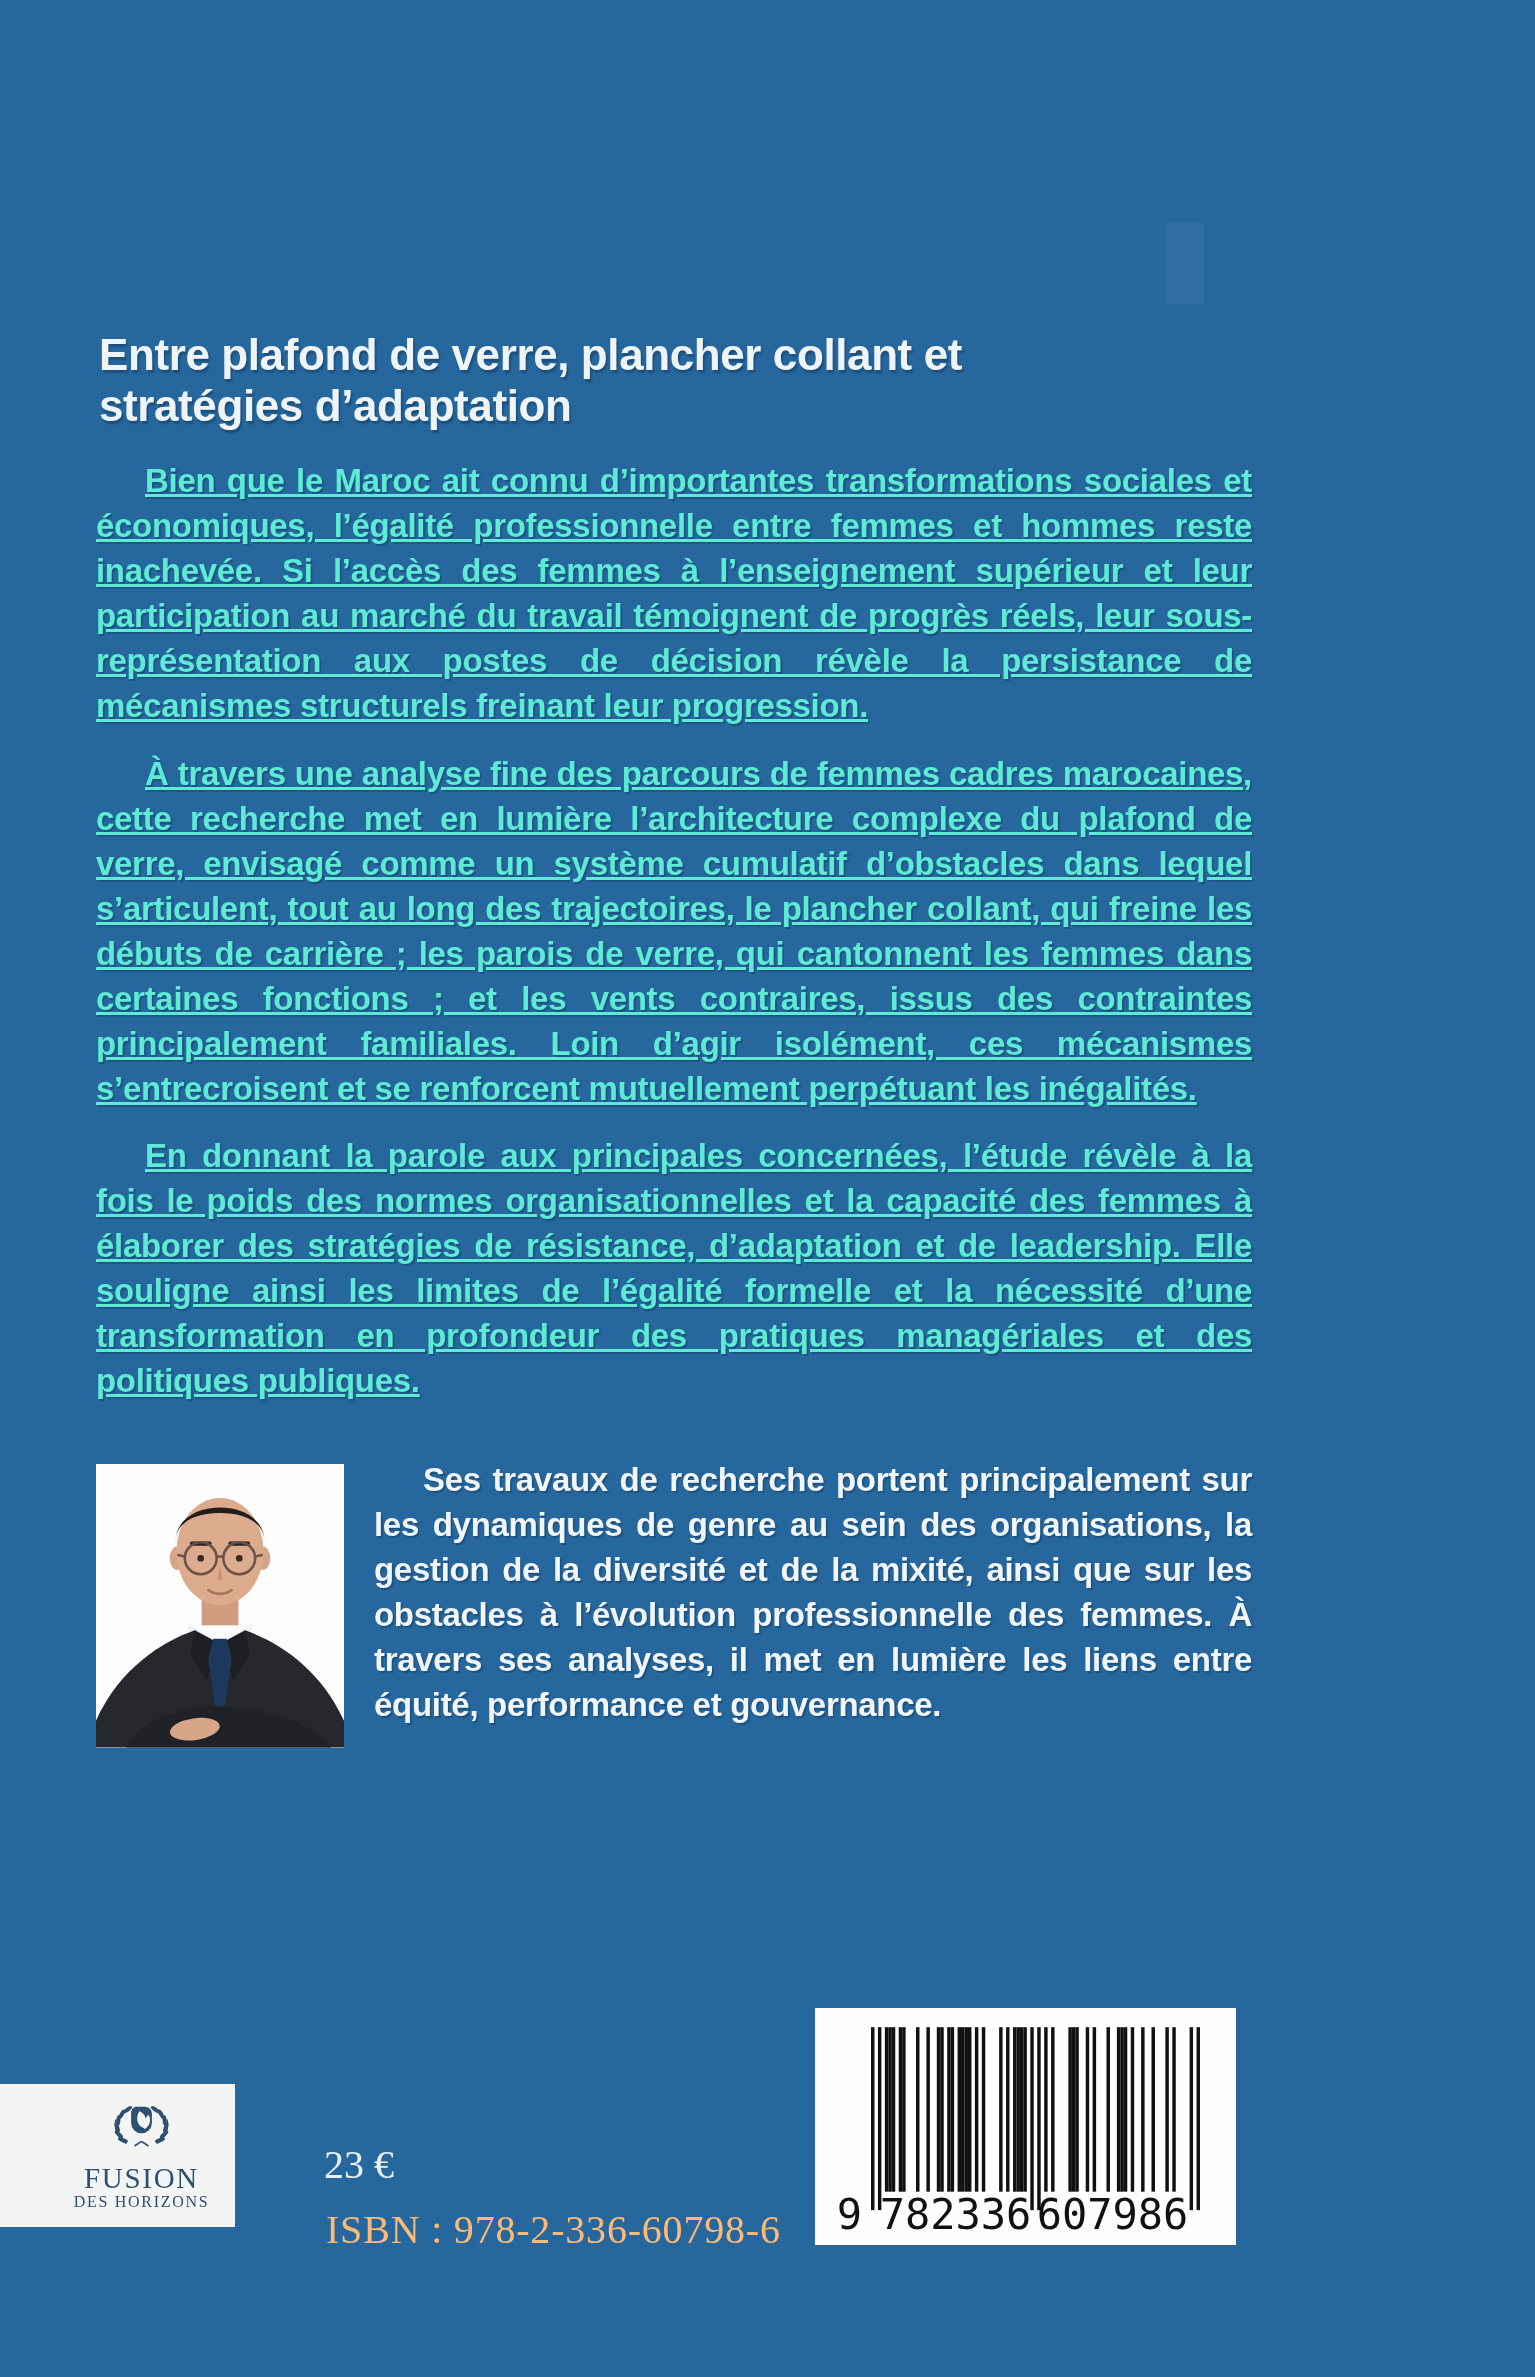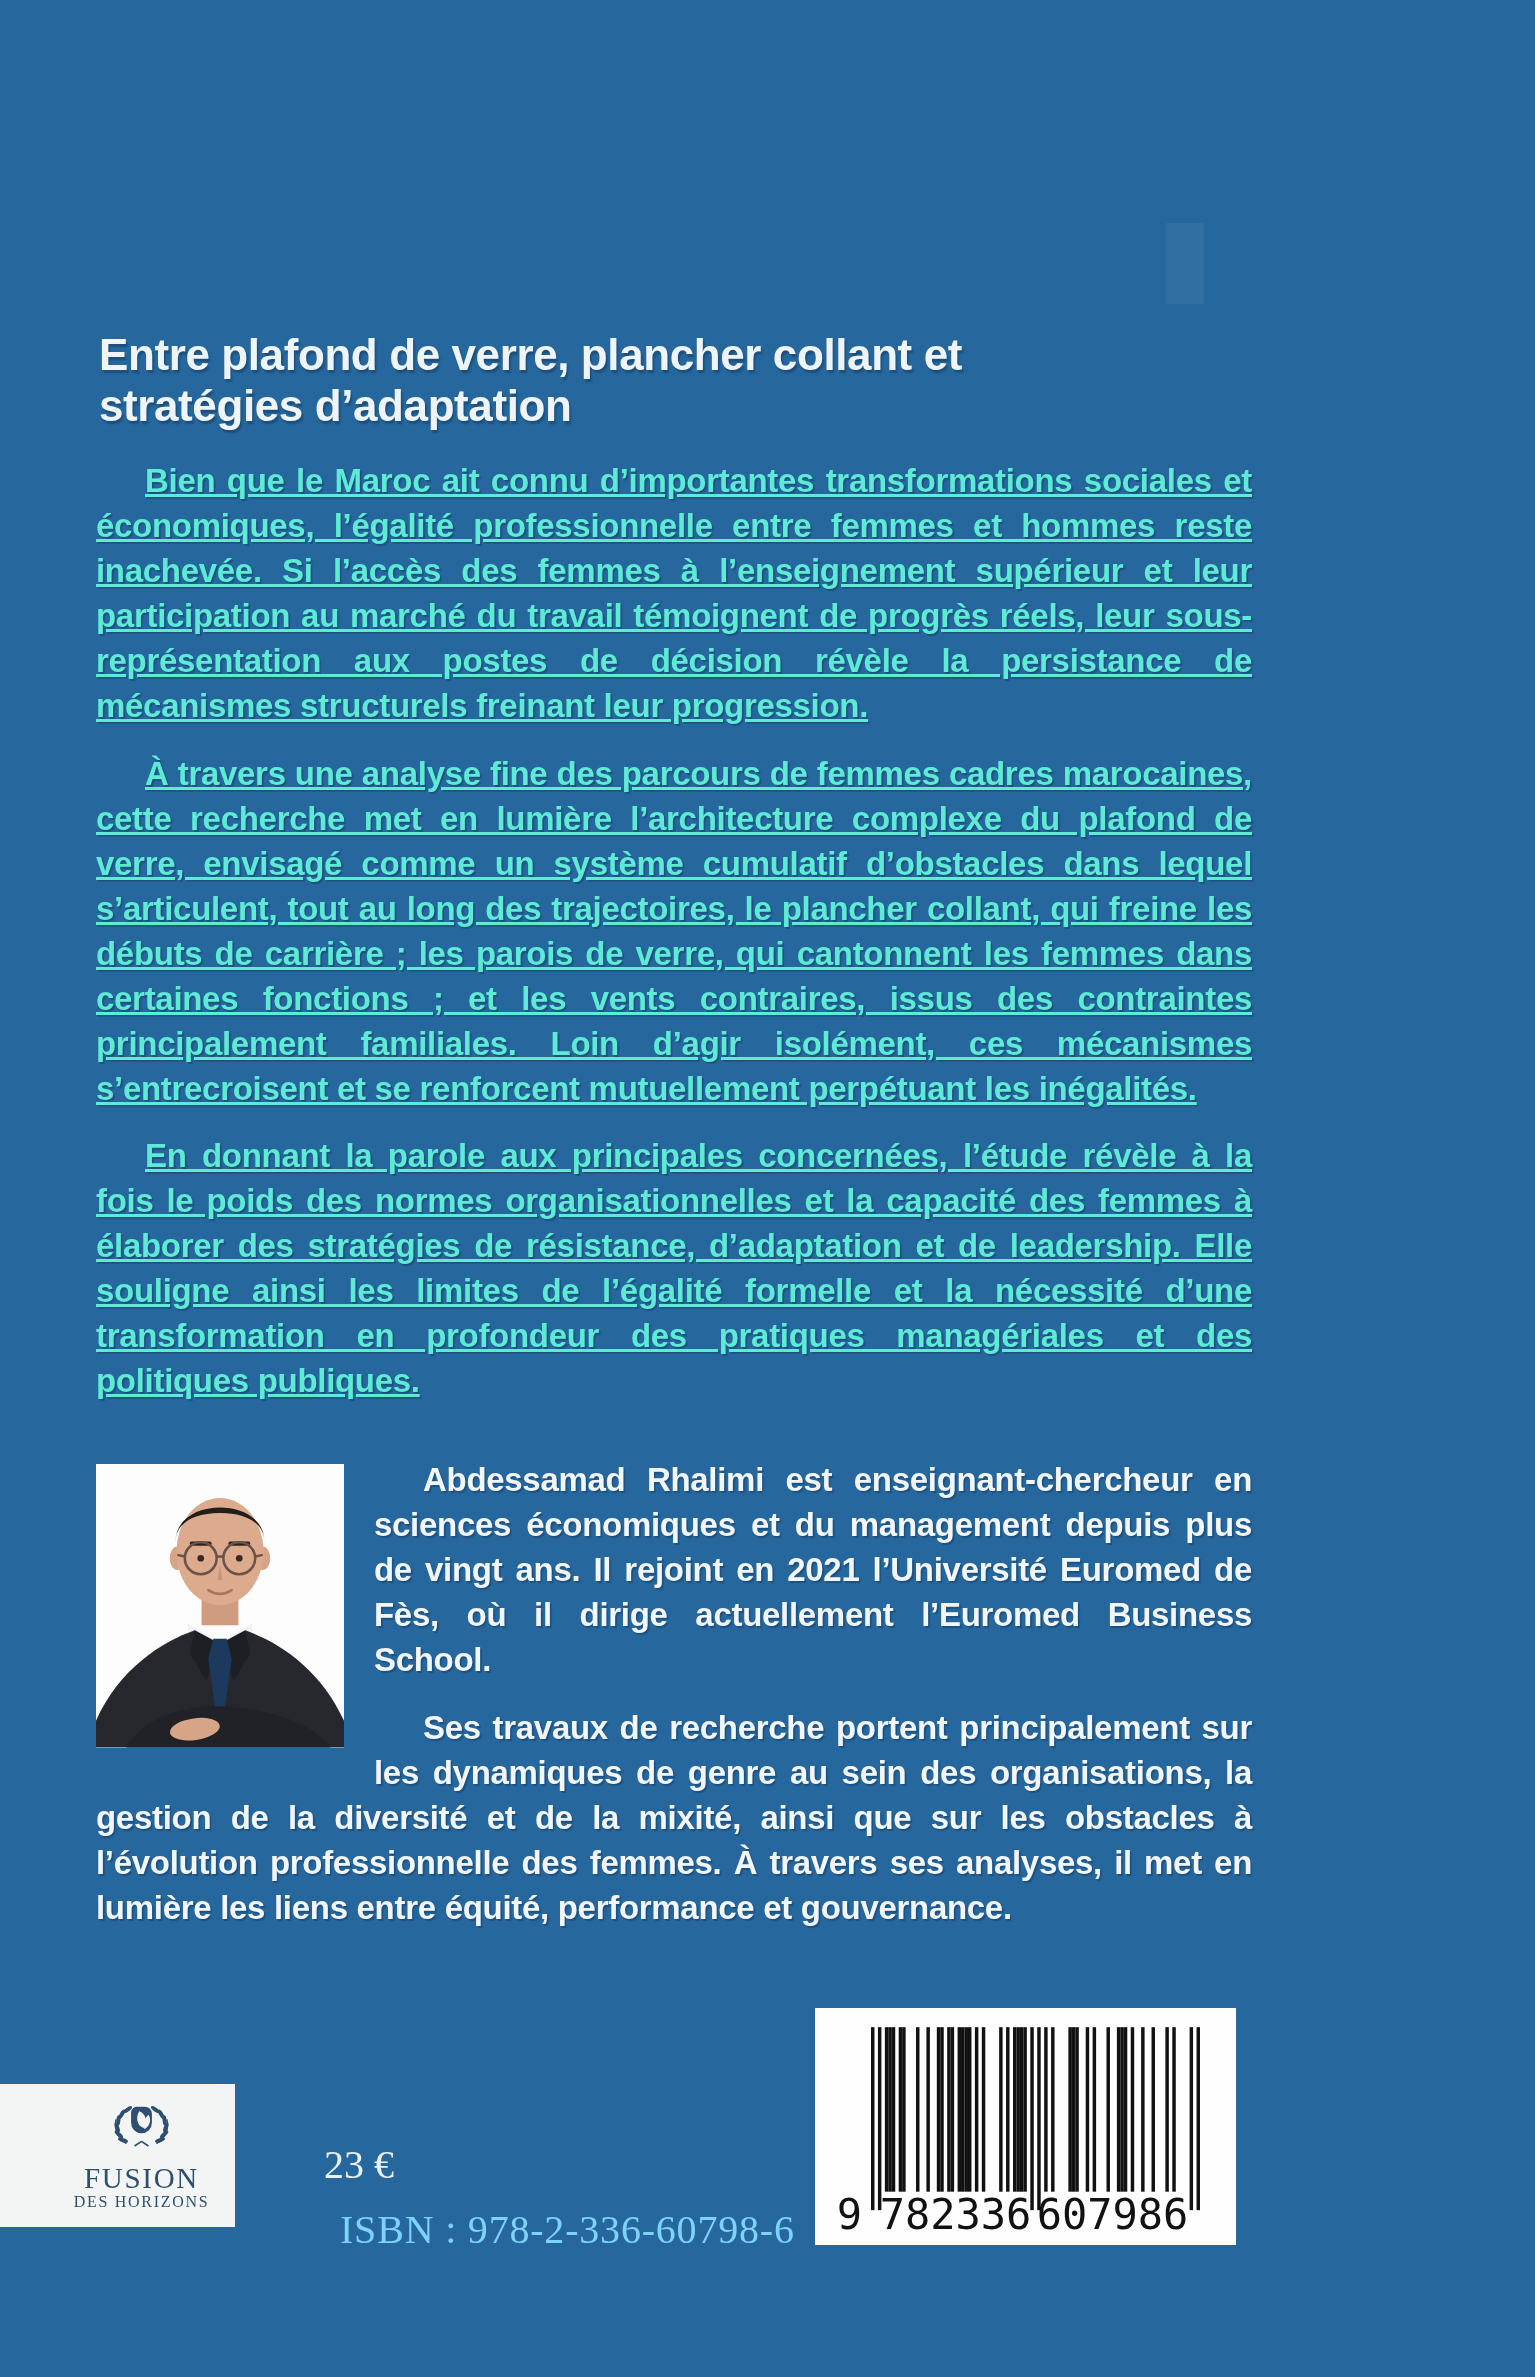--- a/index.html
+++ b/index.html
@@ -67,22 +67,22 @@
   }
   .logo-sub{
     font-family:"Liberation Serif",serif;font-size:16px;letter-spacing:1.7px;
     line-height:18.5px;
   }
   .price{
     position:absolute;left:324px;top:2141px;
     font-family:"Liberation Serif",serif;font-size:40px;color:#e9f0f6;
   }
   .isbn{
-    position:absolute;left:340px;top:2206px;
-    font-family:"Liberation Serif",serif;font-size:40px;color:#7dd3fc;
+    position:absolute;left:326px;top:2206px;
+    font-family:"Liberation Serif",serif;font-size:40px;color:#fdba74;
     letter-spacing:0.8px;
   }
   .barcode-box{
     position:absolute;left:815px;top:2008px;width:421px;height:237px;
     background:#fefefe;
   }
   .barcode-box svg{position:absolute;left:56px;top:18.5px;}
   .bc-digit,.bc-group{
     position:absolute;color:#111;
     font-family:"DejaVu Sans Mono","Liberation Mono",monospace;
@@ -141,21 +141,20 @@
         <path d="M0,338 L0,306 C28,244 78,212 118,198 L148,260 L178,198 C218,212 268,244 296,306 L296,338 Z" fill="#26282e"></path>
         <path d="M118,198 L148,214 L132,258 L112,226 Z" fill="#1d1f24"></path>
         <path d="M178,198 L148,214 L164,258 L184,226 Z" fill="#1d1f24"></path>
 
         <path d="M140,208 h16 l6,24 l-10,70 l-8,0 l-10,-70 Z" fill="#1d3a5e"></path>
 
         <path d="M36,338 C60,296 120,284 168,290 C220,296 262,312 280,338 Z" fill="#202228"></path>
         <ellipse cx="118" cy="316" rx="30" ry="13" fill="#d6a588" transform="rotate(-8 118 316)"></ellipse>
       </svg>
     </div>
-    <p>Abdessamad Rhalimi est enseignant-chercheur en sciences économiques et du management depuis plus de vingt ans. Il rejoint en 2021 l’Université Euromed de Fès, où il dirige actuellement l’Euromed Business School.</p>
     <p>Ses travaux de recherche portent principalement sur les dynamiques de genre au sein des organisations, la gestion de la diversité et de la mixité, ainsi que sur les obstacles à l’évolution professionnelle des femmes. À travers ses analyses, il met en lumière les liens entre équité, performance et gouvernance.</p>
   </div>
 
   <div class="logo-box">
     <div class="logo-inner">
       <svg viewBox="0 0 140 84">
         <g fill="#2f4f70">
 
           <ellipse cx="38" cy="64" rx="9" ry="3.5" transform="rotate(18 38 64)"></ellipse>
           <ellipse cx="31" cy="54" rx="9" ry="3.5" transform="rotate(40 31 54)"></ellipse>

